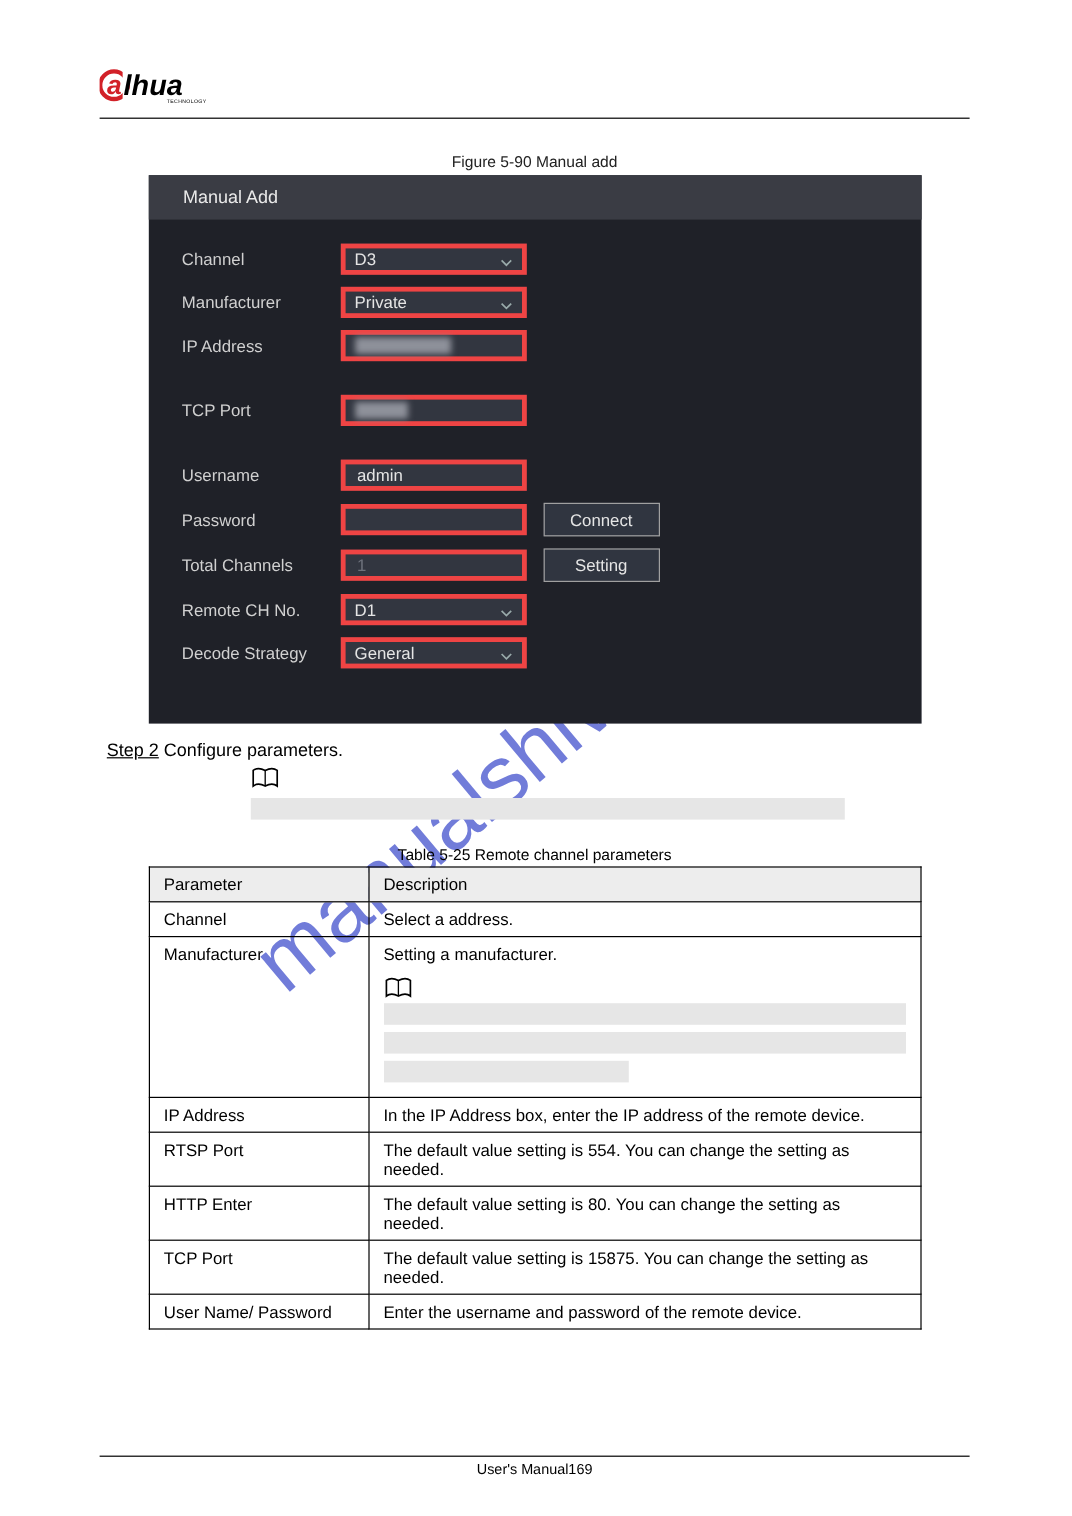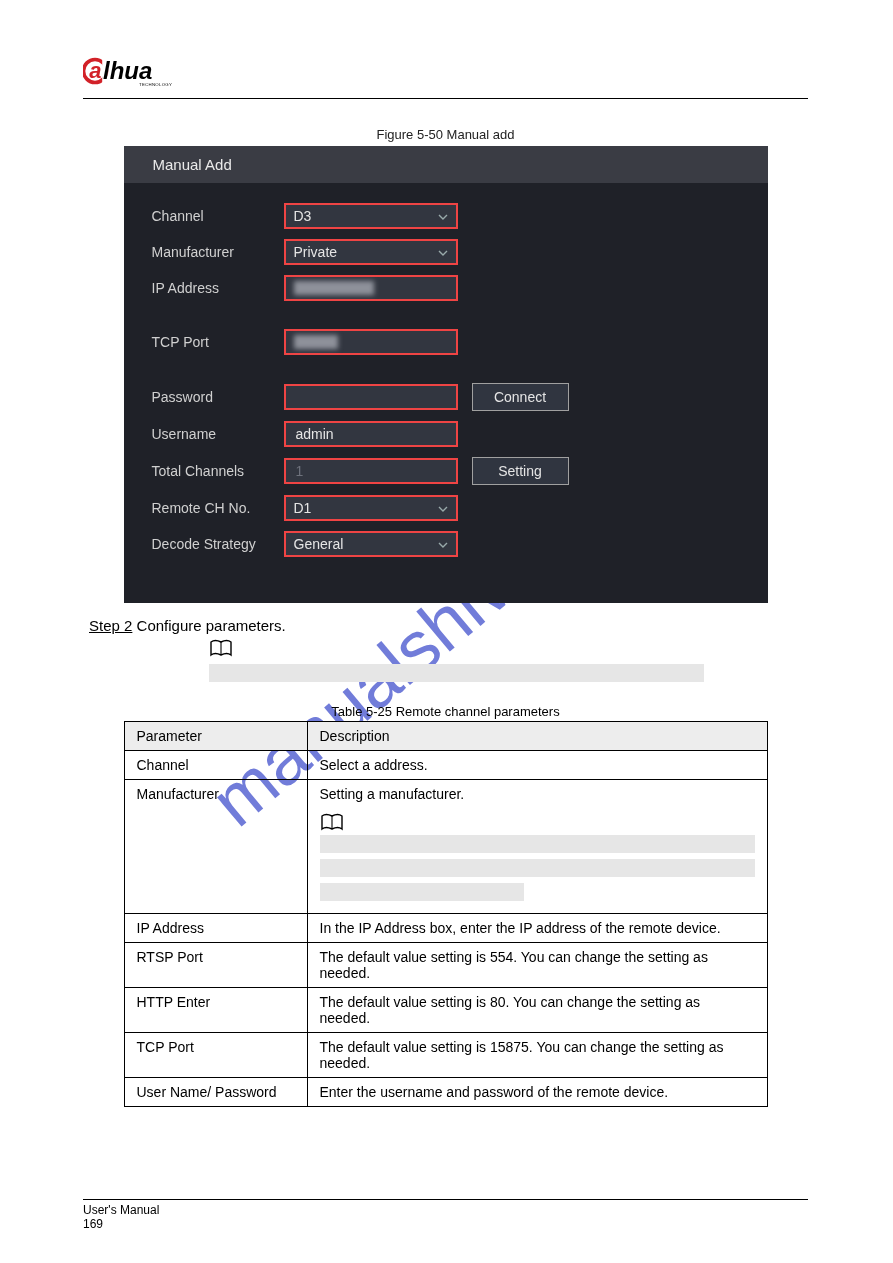--- a/index.html
+++ b/index.html
@@ -9,21 +9,21 @@
   .hr1 { border: none; border-top: 1px solid #000; margin: 8px 0 0 0; }
 
   .fig-caption { text-align: center; font-size: 13px; margin-top: 28px; color: #222; }
 
   .dialog { width: 644px; margin: 4px auto 0 auto; background: #1f2128; color: #c8c8c8; font-size: 14px; }
   .dialog-title { background: #3a3c44; padding: 10px 29px; color: #eaeaea; font-size: 15px; }
   .dialog-body { padding: 20px 28px 36px 28px; }
   .row { display: flex; align-items: center; margin-bottom: 10px; }
   .gap { height: 18px; }
   .lbl { width: 132px; flex: none; font-size: 14px; color: #d0d0d0; }
-  .select, .txt { width: 174px; height: 26px; background: #323640; border: 2px solid #ef4444; color: #e5e5e5; padding: 0 8px; box-sizing: border-box; display: flex; align-items: center; position: relative; font-size: 14px; }
+  .select, .txt { width: 155px; height: 26px; background: #323640; border: 4px solid #ef4444; color: #e5e5e5; padding: 0 8px; box-sizing: border-box; display: flex; align-items: center; position: relative; font-size: 14px; }
   .select .caret { position: absolute; right: 8px; top: 7px; }
   .txt input { background: transparent; border: none; outline: none; color: #e5e5e5; width: 100%; font-size: 14px; }
   .txt.ro input { color: #6e727c; }
   .blur { display: inline-block; width: 80px; height: 14px; background: #8e919a; filter: blur(2.5px); }
   .blur.sm { width: 44px; }
   .btn { width: 95px; height: 26px; border: 1px solid #a0a0a0; background: #303540; color: #e5e5e5; font-size: 14px; display: flex; align-items: center; justify-content: center; margin-left: 14px; cursor: pointer; }
 
   .caret svg, .book svg, .logo svg { display: block; }
 
   .step { font-size: 15px; margin: 14px 0 0 6px; }
@@ -40,21 +40,21 @@
   .cell-note .hl.w1 { width: 435px; }
   .cell-note .hl.w2 { width: 435px; }
   .cell-note .hl.w3 { width: 204px; }
   .cell-manuf { min-height: 148px; }
 
   .watermark { position: absolute; left: 145px; top: 340px; width: 590px; height: 590px; pointer-events: none; opacity: 0.72; }
   .watermark text { font-family: Arial, sans-serif; font-size: 72px; fill: #3b4acb; }
 
   .footer { position: absolute; left: 83px; bottom: 32px; width: 725px; }
   .hr2 { border: none; border-top: 1px solid #000; margin: 0; }
-  .footer-row { display: flex; justify-content: center; font-size: 12px; margin-top: 3px; flex-direction: column; }
+  .footer-row { display: flex; justify-content: center; font-size: 12px; margin-top: 3px; }
 </style>
 </head>
 <body>
 <div class="page">
 
 <div class="watermark">
   <svg width="590" height="590">
     <text x="50%" y="50%" text-anchor="middle" dominant-baseline="middle" transform="rotate(-40 295 295)">manualshive.com</text>
   </svg>
 </div>
@@ -65,21 +65,21 @@
     <svg width="102" height="36" viewBox="0 0 102 36">
       <circle cx="12" cy="19" r="11.5" fill="none" stroke="#d22128" stroke-width="3.6"></circle>
       <rect x="19.2" y="6.5" width="5.2" height="25" fill="#fff"></rect>
       <text x="6.2" y="26" font-family="Arial" font-weight="bold" font-style="italic" font-size="22" fill="#d22128">a</text>
       <text x="20" y="27" font-family="Arial Black, Arial" font-weight="900" font-style="italic" font-size="24" fill="#000">lhua</text>
       <text x="56" y="34" font-family="Arial" font-size="4.3" fill="#000" letter-spacing="0.3">TECHNOLOGY</text>
     </svg>
   </div>
   <hr class="hr1">
 
-  <div class="fig-caption">Figure 5-50 Manual add</div>
+  <div class="fig-caption">Figure 5-90 Manual add</div>
 
   <div class="dialog">
     <div class="dialog-title">Manual Add</div>
     <div class="dialog-body">
 
       <div class="row">
         <div class="lbl">Channel</div>
         <div class="select">
           <span>D3</span>
           <span class="caret">
@@ -114,32 +114,32 @@
       <div class="row">
         <div class="lbl">TCP Port</div>
         <div class="txt">
               <span class="blur sm"></span>
             </div>
       </div>
 
       <div class="gap"></div>
 
       <div class="row">
+        <div class="lbl">Username</div>
+        <div class="txt">
+              <input readonly="" value="admin" style="">
+            </div>
+      </div>
+
+      <div class="row">
         <div class="lbl">Password</div>
         <div class="txt">
               <input type="password" style="">
             </div>
         <div class="btn">Connect</div>
-      </div>
-
-      <div class="row">
-        <div class="lbl">Username</div>
-        <div class="txt">
-              <input readonly="" value="admin" style="">
-            </div>
       </div>
 
       <div class="row">
         <div class="lbl">Total Channels</div>
         <div class="txt ro">
               <input readonly="" value="1" style="">
             </div>
         <div class="btn">Setting</div>
       </div>
 

